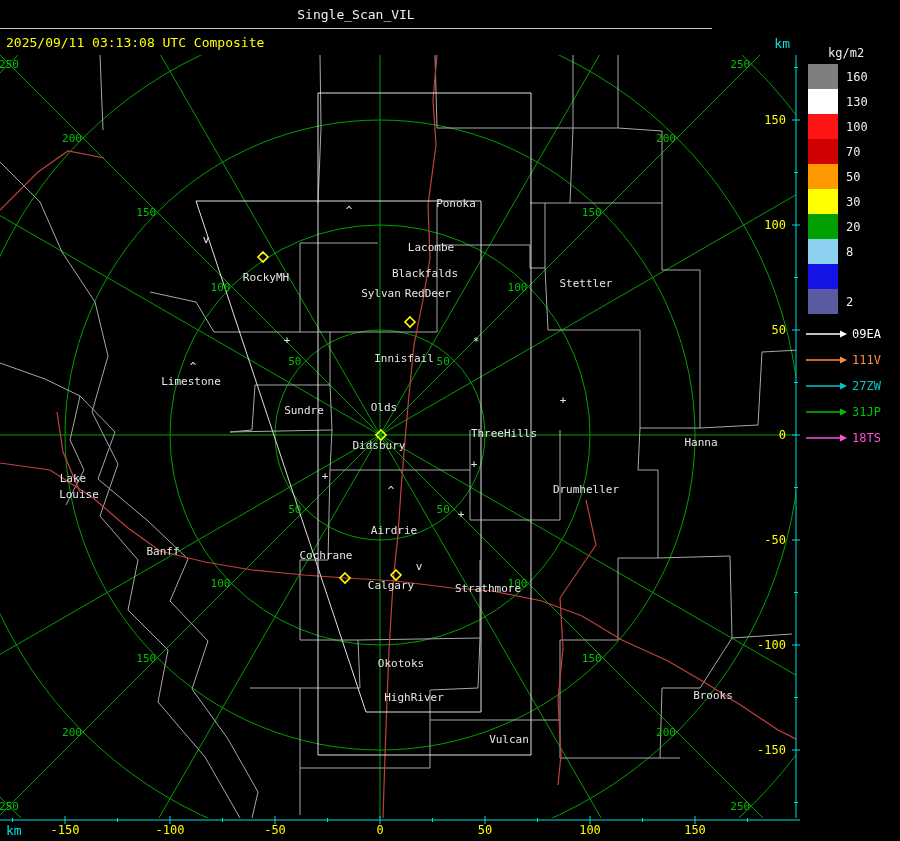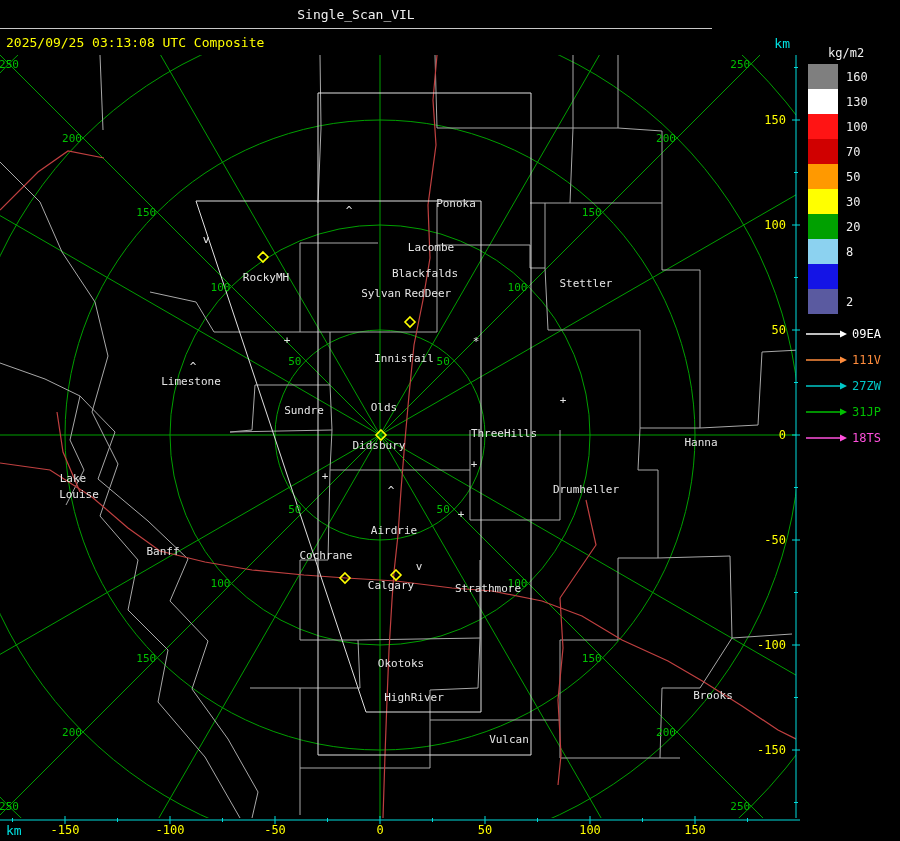--- a/index.html
+++ b/index.html
@@ -264,15 +264,15 @@
       <text x="852" y="416" fill="#00c000" font-size="12" text-anchor="start">31JP</text>
       <line x1="806" y1="438" x2="840" y2="438" stroke="#ff50dc" stroke-width="1.5"></line>
       <polygon points="840,434.5 847,438 840,441.5" fill="#ff50dc"></polygon>
       <text x="852" y="442" fill="#ff50dc" font-size="12" text-anchor="start">18TS</text>
     </g>
 </svg>
 
 <div class="titlebar">
   <span>Single_Scan_VIL</span>
 </div>
-<div class="timestamp">2025/09/25 03:13:08 UTC Composite</div>
+<div class="timestamp">2025/09/11 03:13:08 UTC Composite</div>
 <div class="unit-top">km</div>
 <div class="unit-bottom">km</div>
 
 </body></html>

